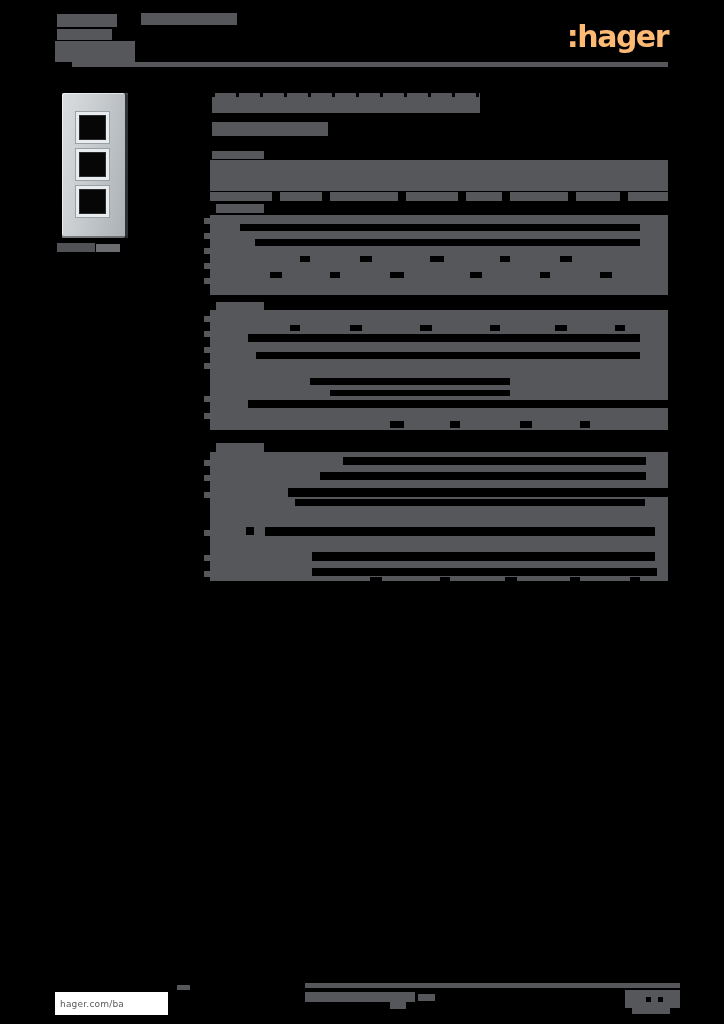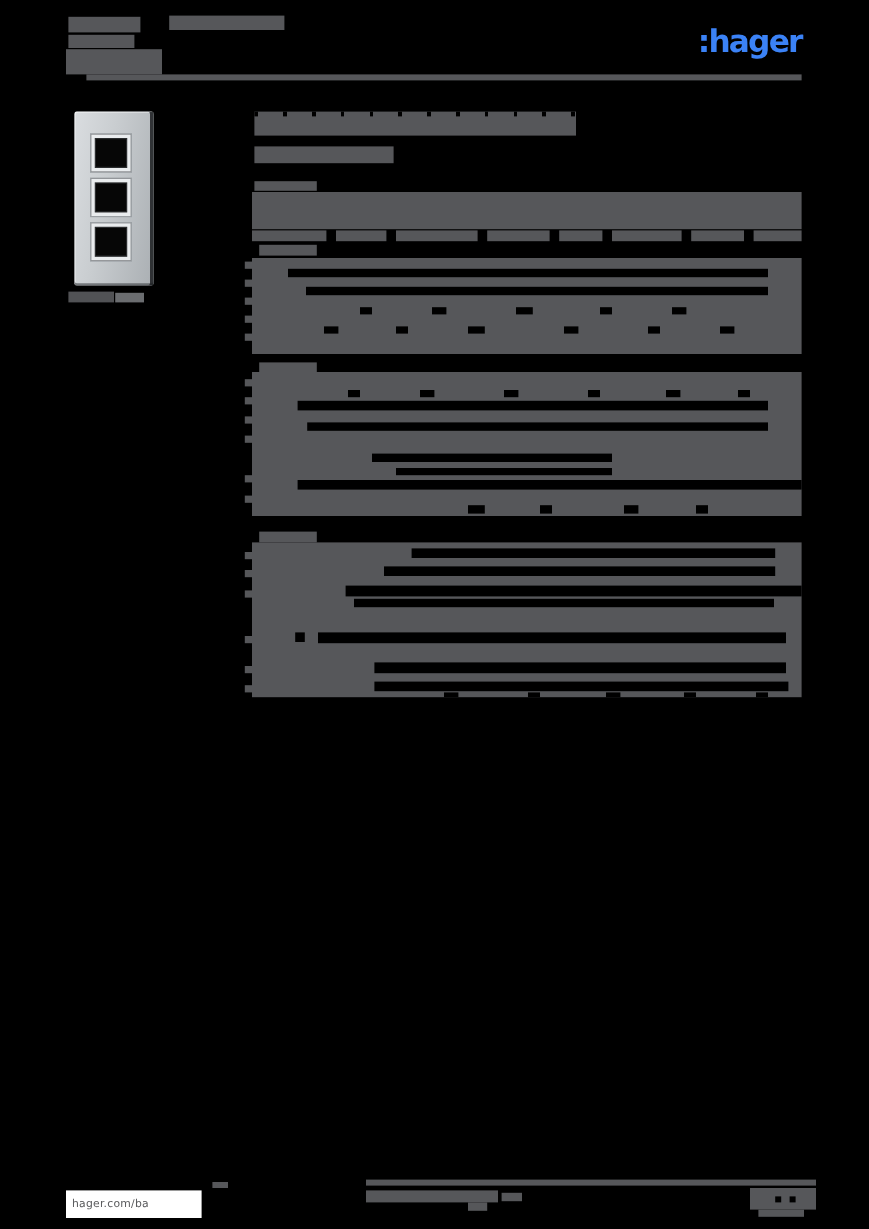--- a/index.html
+++ b/index.html
@@ -7,22 +7,22 @@
     position:relative;width:724px;height:1024px;background:#000;overflow:hidden;
     font-family:"DejaVu Sans",sans-serif;
   }
   .bar{position:absolute;background:#56575a;}
   .notched{
     background-image:repeating-linear-gradient(90deg,#000 0 3px,transparent 3px 24px);
     background-size:100% 4px;background-repeat:no-repeat;
   }
   .logo{
     position:absolute;top:22px;right:56px;
-    font-size:26px;font-weight:bold;letter-spacing:-1.5px;line-height:1;
-    color:#3b82f6;
+    font-size:30px;font-weight:bold;letter-spacing:-1.5px;line-height:1;
+    color:#fdba74;
   }
   .plate{
     position:absolute;left:62px;top:93px;width:66px;height:145px;border-radius:2px;
     background:linear-gradient(100deg,#dadde0 0%,#c9cdd0 40%,#aaafb3 100%);
     box-shadow:inset -3px 0 0 rgba(25,27,29,.85), inset 0 -2px 0 rgba(60,63,66,.6),
                inset 1px 1px 0 rgba(255,255,255,.55);
   }
   .win{
     position:absolute;left:14px;width:27px;height:25px;background:#060606;
     border:3px solid #e9ecee;box-sizing:content-box;

